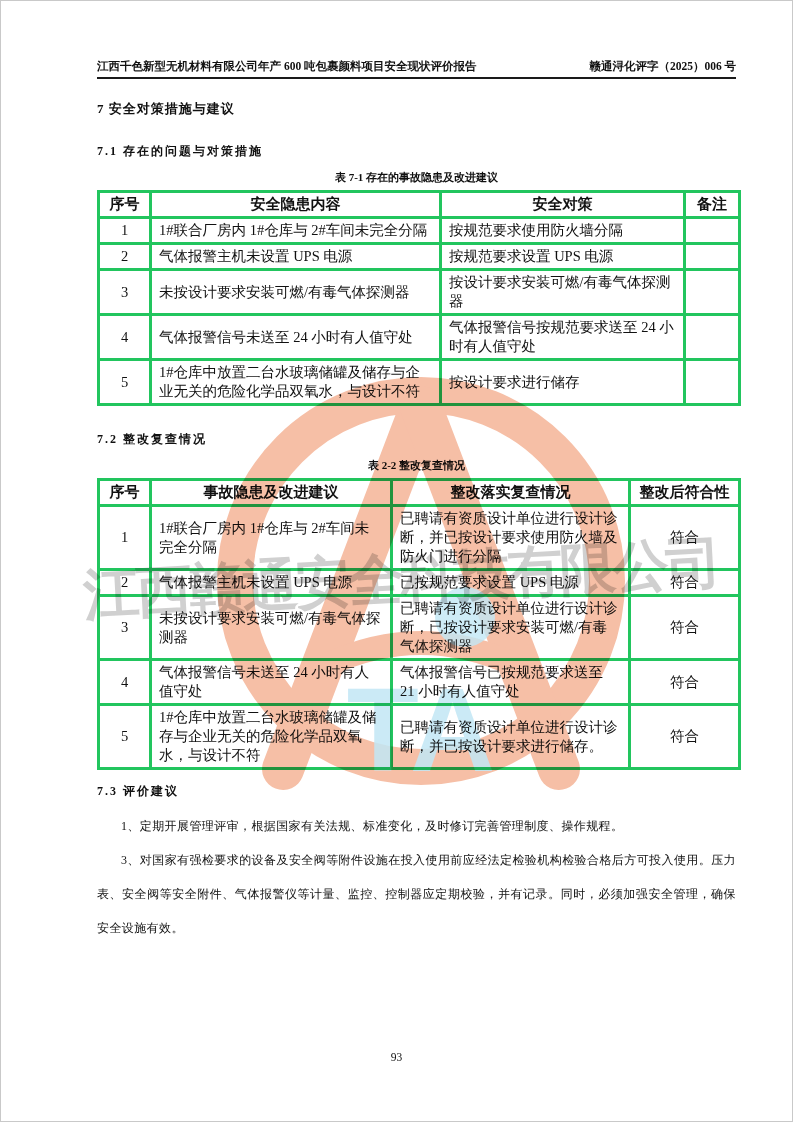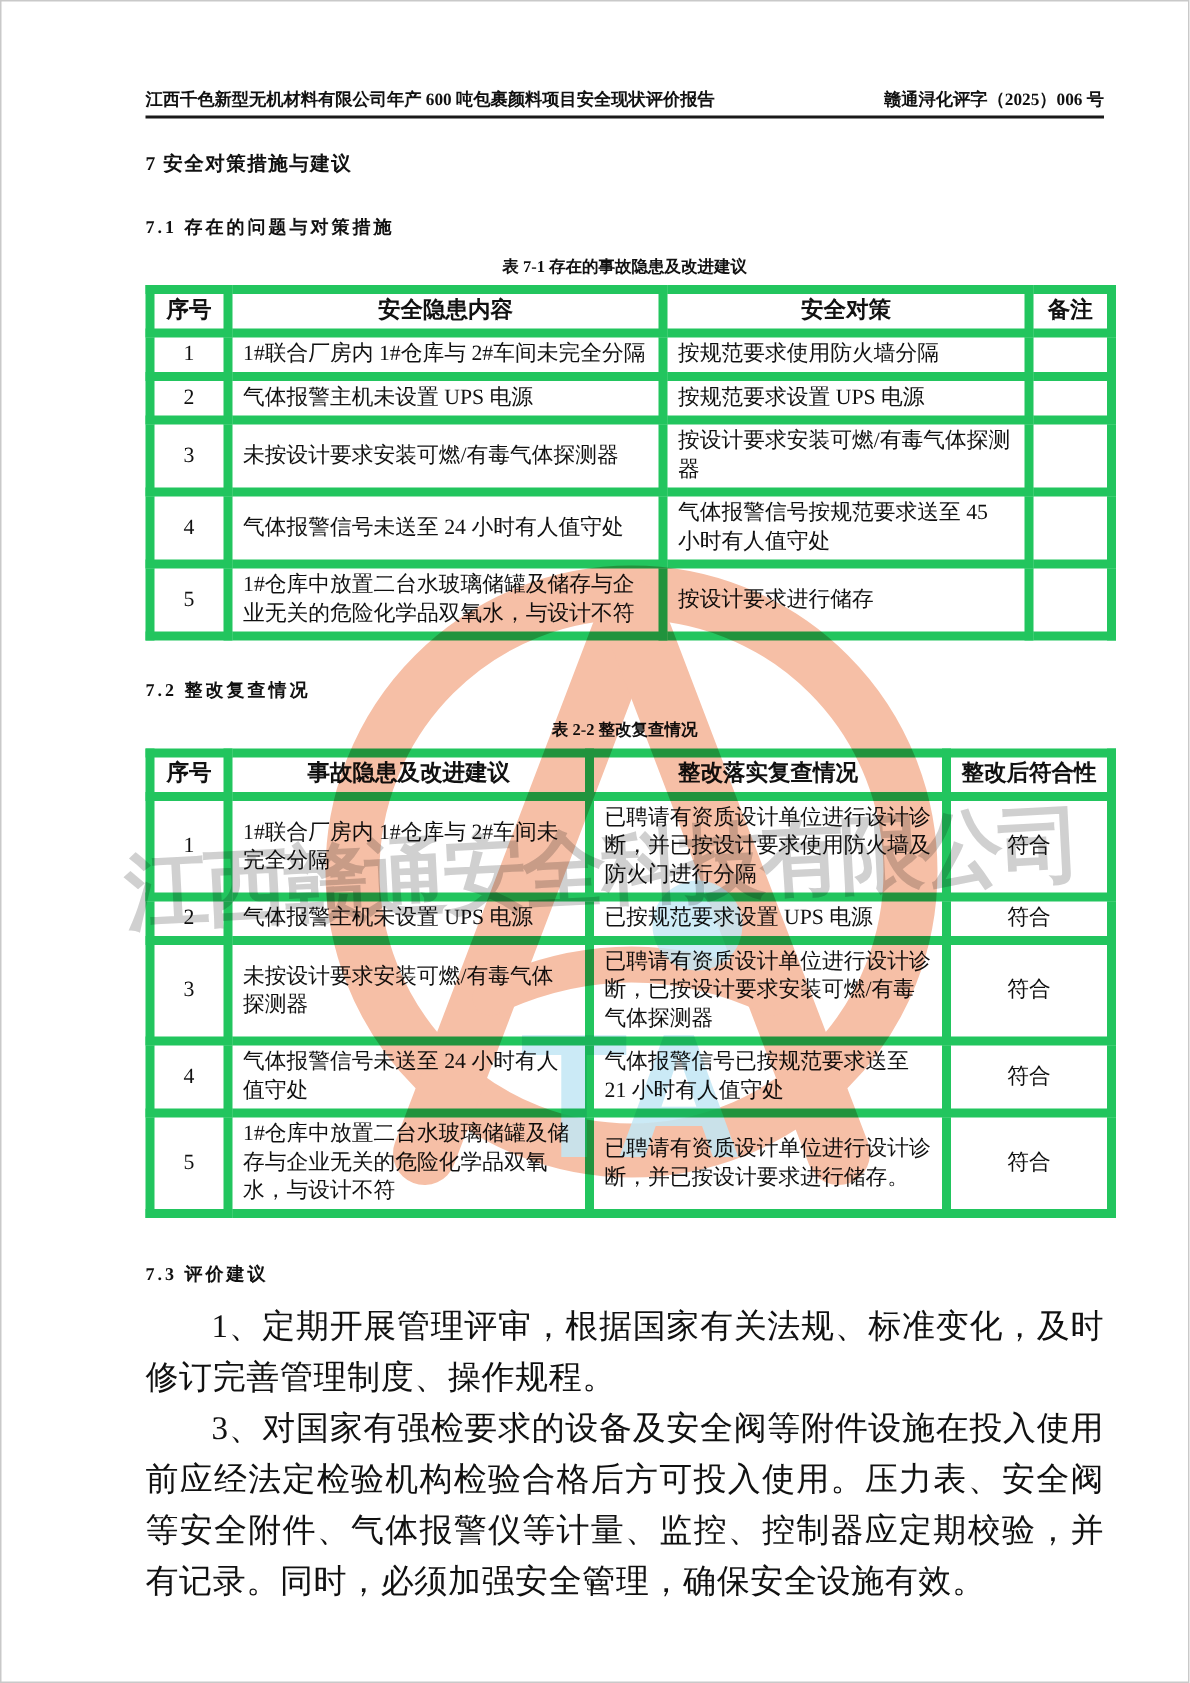--- a/index.html
+++ b/index.html
@@ -14,30 +14,30 @@
     display:flex; justify-content:space-between; align-items:flex-end;
     font-weight:bold; font-size:11.5px; border-bottom:2px solid #1a1a1a;
     padding-bottom:3px;
   }
   .h7 { margin-top:21px; font-family:Liberation Serif, serif;
         font-weight:bold; font-size:13px; letter-spacing:1px; }
   .hsub { margin-top:25px; font-weight:bold; font-size:12px; letter-spacing:2px; }
   .cap { text-align:center; font-weight:bold; font-size:11px; margin:10px 0 5px; }
   table { width:641px; border-collapse:collapse; table-layout:fixed;
           border:2px solid #000; }
-  th,td { border:6px solid #22c55e; font-size:14.5px; line-height:19px;
+  th,td { border:3px solid #22c55e; font-size:14.5px; line-height:19px;
           padding:2px 7px; vertical-align:middle; }
   th { font-weight:bold; text-align:center; font-size:15px; }
   td.c { text-align:center; padding:2px 2px; }
   .t1 col.c1,.t2 col.c1 { width:52px; }
   .t1 col.c2 { width:290px; } .t1 col.c3 { width:244px; } .t1 col.c4 { width:55px; }
   .t2 col.c2 { width:241px; } .t2 col.c3 { width:238px; } .t2 col.c4 { width:110px; }
   tr.h25 { height:25px; } tr.h42 { height:42px; } tr.h44 { height:44px; }
   tr.h60 { height:60px; } tr.h62 { height:62px; }
-  .para { font-size:22px; line-height:34px; text-align:justify;
+  .para { font-size:12px; line-height:34px; text-align:justify;
           text-indent:2em; letter-spacing:0.4px; }
   .paras { margin-top:9px; }
   .pageno { position:absolute; left:0; right:0; bottom:58px; text-align:center;
             font-size:11.5px; }
   
   .wm { position:absolute; inset:0; pointer-events:none; }
   .wm-logo { position:absolute; left:198px; top:368px; width:444px; height:432px;
              mix-blend-mode:multiply; opacity:0.55; }
   .wm-co { position:absolute; left:82px; top:540px; width:672px;
            font-size:56px; font-weight:bold; white-space:nowrap;
@@ -87,21 +87,21 @@
     </tr>
     <tr class="h25">
       <td class="c">3</td>
       <td>未按设计要求安装可燃/有毒气体探测器</td>
       <td>按设计要求安装可燃/有毒气体探测器</td>
       <td class="c"></td>
     </tr>
     <tr class="h42">
       <td class="c">4</td>
       <td>气体报警信号未送至 24 小时有人值守处</td>
-      <td>气体报警信号按规范要求送至 45 小时有人值守处</td>
+      <td>气体报警信号按规范要求送至 24 小时有人值守处</td>
       <td class="c"></td>
     </tr>
     <tr class="h42">
       <td class="c">5</td>
       <td>1#仓库中放置二台水玻璃储罐及储存与企业无关的危险化学品双氧水，与设计不符</td>
       <td>按设计要求进行储存</td>
       <td class="c"></td>
     </tr>
   </tbody>
     </table>
@@ -149,21 +149,21 @@
     </tr>
     <tr class="h62">
       <td class="c">5</td>
       <td>1#仓库中放置二台水玻璃储罐及储存与企业无关的危险化学品双氧水，与设计不符</td>
       <td>已聘请有资质设计单位进行设计诊断，并已按设计要求进行储存。</td>
       <td class="c">符合</td>
     </tr>
   </tbody>
     </table>
 
-  <div class="hsub" style="margin-top:29px">7.3 评价建议</div>
+  <div class="hsub" style="margin-top:13px">7.3 评价建议</div>
   <div class="paras">
     <p class="para">1、定期开展管理评审，根据国家有关法规、标准变化，及时修订完善管理制度、操作规程。</p>
     <p class="para">3、对国家有强检要求的设备及安全阀等附件设施在投入使用前应经法定检验机构检验合格后方可投入使用。压力表、安全阀等安全附件、气体报警仪等计量、监控、控制器应定期校验，并有记录。同时，必须加强安全管理，确保安全设施有效。</p>
   </div>
 
   <div class="pageno">93</div>
 
   <div class="wm">
     <svg class="wm-logo" viewBox="0 0 444 432">
       <circle cx="222" cy="212" r="186" fill="none" stroke-width="36" stroke="#ee8a5d"></circle>

